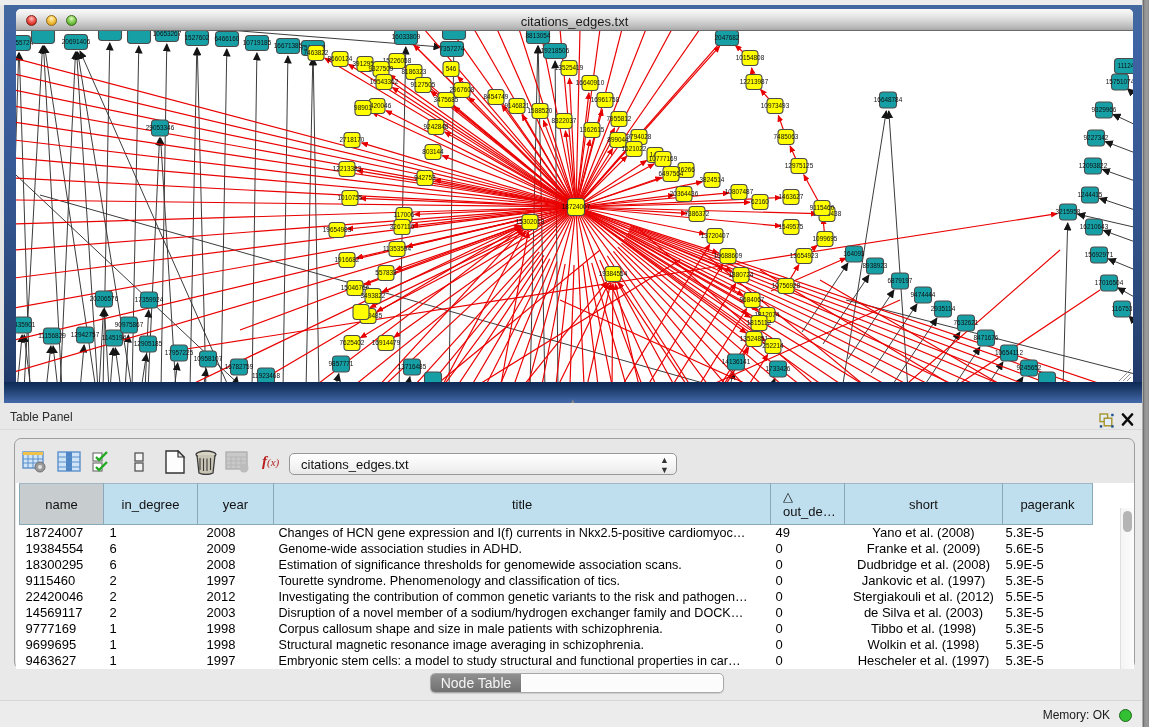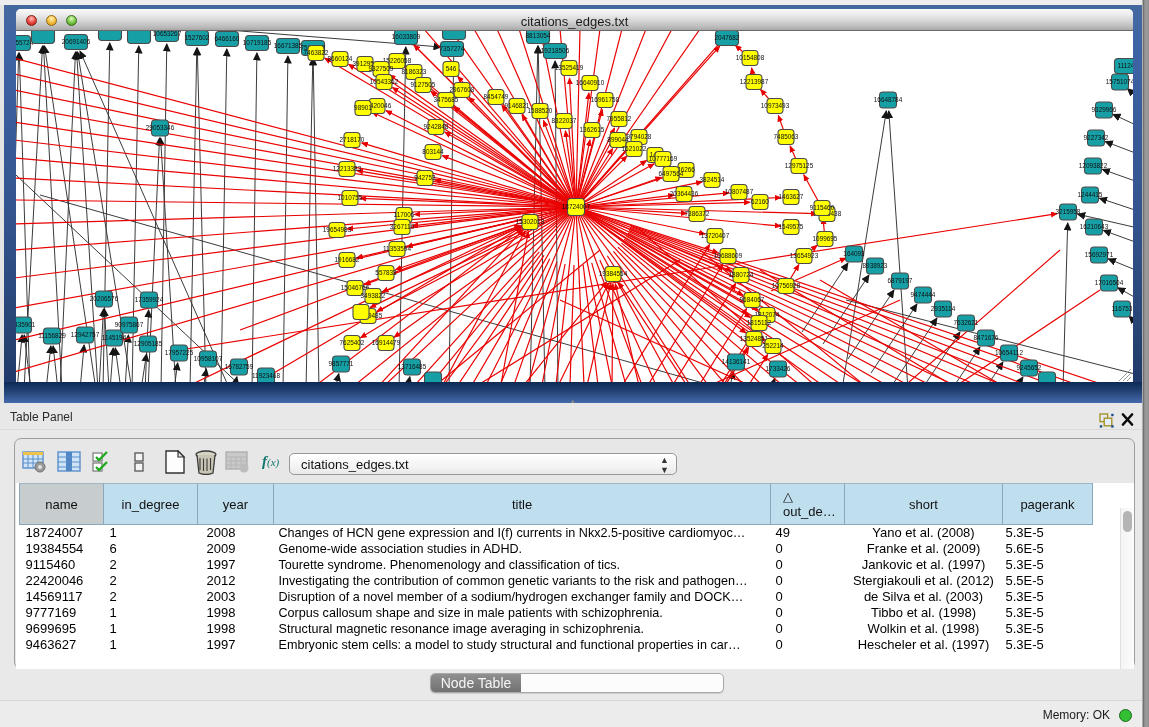--- a/index.html
+++ b/index.html
@@ -644,21 +644,21 @@
     <svg class="ico" style="left:178px" width="26" height="25" viewBox="0 0 26 25">
       <ellipse cx="13" cy="4.5" rx="10" ry="3.5" fill="#d8d4c4" stroke="#3a3a3a" stroke-width="1.3"></ellipse>
       <path d="M4 5 l2 18 q7 3 14 0 l2 -18" fill="#c9c5b4" stroke="#3a3a3a" stroke-width="1.3"></path>
       <path d="M7 8 v12 M10.5 8.5 v12.5 M14 8.5 v12.5 M17.5 8 v12" stroke="#3a3a3a" stroke-width="1.1"></path>
     </svg>
     <svg class="ico" style="left:210px" width="26" height="24" viewBox="0 0 26 24">
       <rect x="1" y="2" width="21" height="17" fill="#c9c9c9" stroke="#adadad" stroke-width="1.3"></rect>
       <path d="M1 7 h21 M1 11 h21 M1 15 h21 M6 7 v12 M11 7 v12 M16 7 v12" stroke="#b5b5b5" stroke-width="1"></path>
       <circle cx="19" cy="18" r="4.5" fill="#bcbcbc"></circle>
     </svg>
-    <div class="ico" style="left:247px; top:14px; font-size:15px; font-style:italic; color:#0f766e; font-family:'Liberation Serif',serif;"><b>f</b><span style="font-size:11px;">(x)</span></div>
+    <div class="ico" style="left:247px; top:14px; font-size:15px; font-style:italic; color:#b91c1c; font-family:'Liberation Serif',serif;"><b>f</b><span style="font-size:11px;">(x)</span></div>
     <div id="dd">
           <span>citations_edges.txt</span>
           <div class="arr">▲<br>▼</div>
         </div>
     <div id="tablebox">
       <table>
       <colgroup>
               <col style="width:84px">
               <col style="width:94px">
               <col style="width:76px">
@@ -689,20 +689,29 @@
 <tr>
                 <td class="c0">19384554</td>
                 <td class="c1">6</td>
                 <td class="c2">2009</td>
                 <td class="c3">Genome-wide association studies in ADHD.</td>
                 <td class="c4">0</td>
                 <td class="c5">Franke et al. (2009)</td>
                 <td class="c6">5.6E-5</td>
               </tr>
 <tr>
+                <td class="c0">18300295</td>
+                <td class="c1">6</td>
+                <td class="c2">2008</td>
+                <td class="c3">Estimation of significance thresholds for genomewide association scans.</td>
+                <td class="c4">0</td>
+                <td class="c5">Dudbridge et al. (2008)</td>
+                <td class="c6">5.9E-5</td>
+              </tr>
+<tr>
                 <td class="c0">9115460</td>
                 <td class="c1">2</td>
                 <td class="c2">1997</td>
                 <td class="c3">Tourette syndrome. Phenomenology and classification of tics.</td>
                 <td class="c4">0</td>
                 <td class="c5">Jankovic et al. (1997)</td>
                 <td class="c6">5.3E-5</td>
               </tr>
 <tr>
                 <td class="c0">22420046</td>

